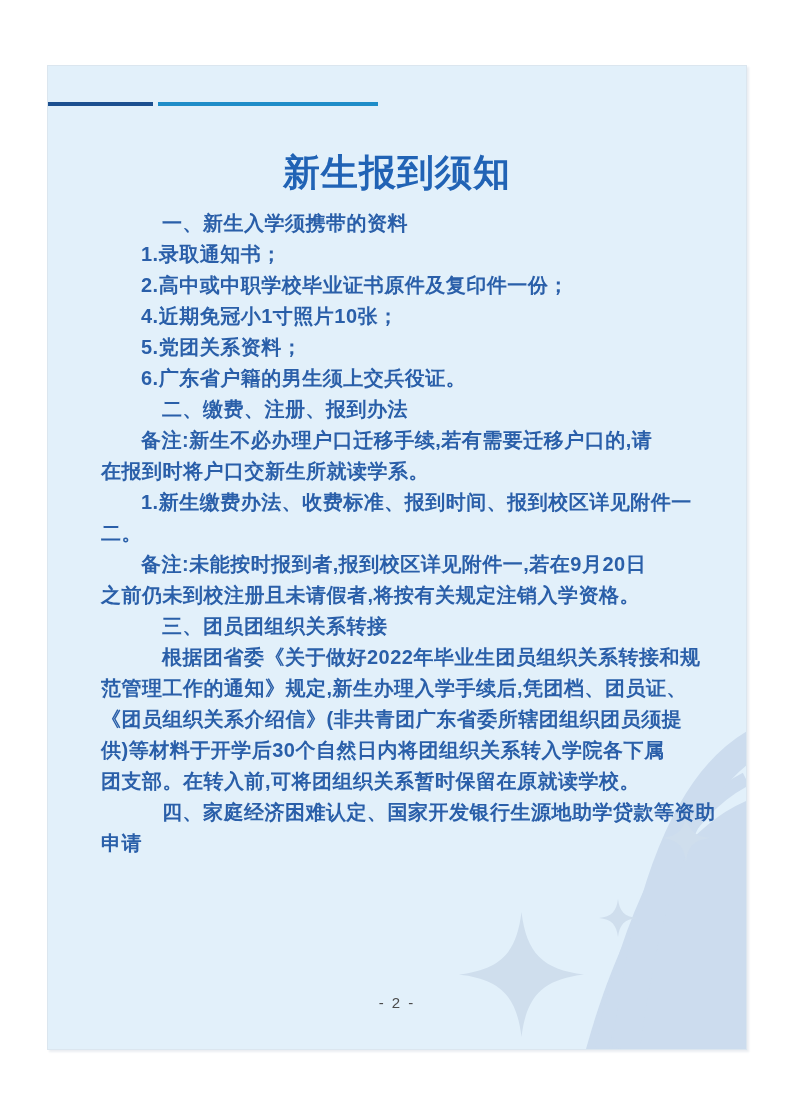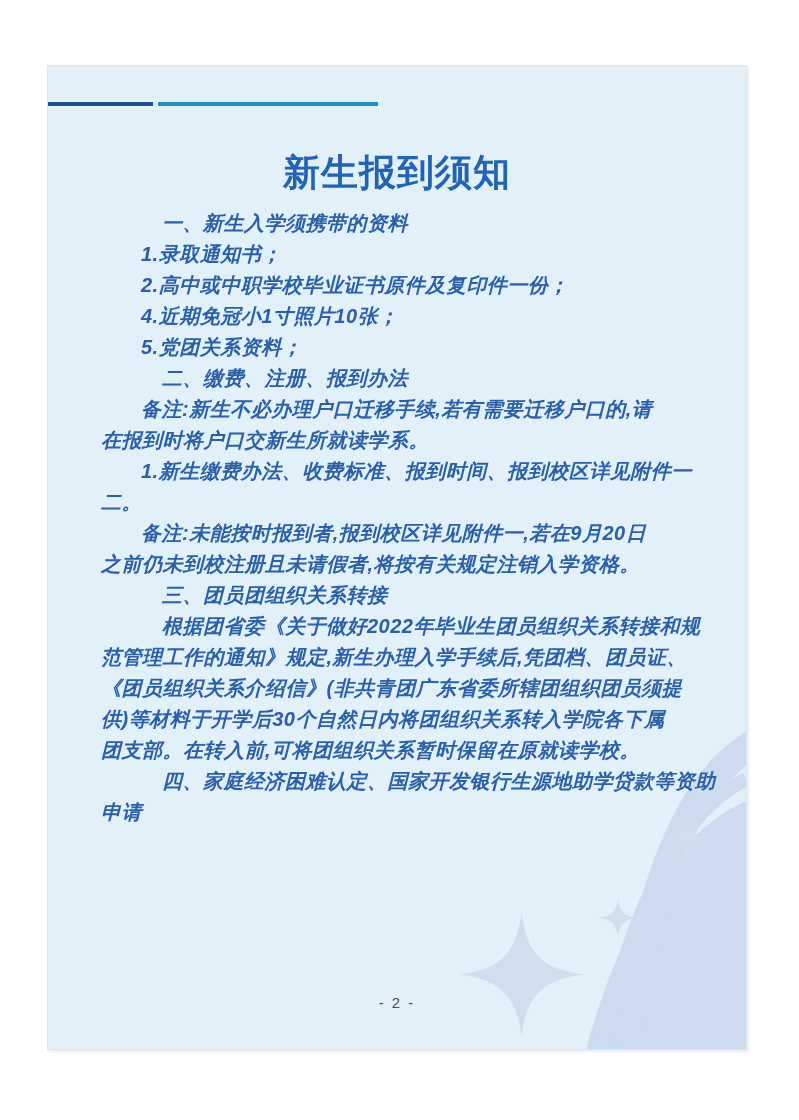--- a/index.html
+++ b/index.html
@@ -24,21 +24,20 @@
     text-align:center;
     font-size:37px;line-height:46px;font-weight:700;
     letter-spacing:1px;
     color:#2163b5;
   }
   .notice-body{
     position:absolute;top:142px;left:53px;width:582px;
     font-size:20px;line-height:31px;font-weight:600;
     color:#2a5fa9;
     letter-spacing:.5px;
-    font-style:italic;
   }
   .para{margin:0;white-space:pre}
   .t-item{text-indent:40px}
   .t-section,.t-para{text-indent:61px}
   .pagenum{
     position:absolute;top:928px;left:0;width:100%;
     text-align:center;
     font-size:15px;line-height:18px;color:#4b4b4b;
     letter-spacing:2px;font-weight:400;
   }
@@ -74,20 +73,21 @@
   </svg>
 
   <h1 class="title">新生报到须知</h1>
 
   <div class="notice-body">
       <div class="para t-section">一、新生入学须携带的资料</div>
       <div class="para t-item">1.录取通知书；</div>
       <div class="para t-item">2.高中或中职学校毕业证书原件及复印件一份；</div>
       <div class="para t-item">4.近期免冠小1寸照片10张；</div>
       <div class="para t-item">5.党团关系资料；</div>
+      <div class="para t-item">6.广东省户籍的男生须上交兵役证。</div>
       <div class="para t-section">二、缴费、注册、报到办法</div>
       <div class="para t-item">备注:新生不必办理户口迁移手续,若有需要迁移户口的,请
 在报到时将户口交新生所就读学系。</div>
       <div class="para t-item">1.新生缴费办法、收费标准、报到时间、报到校区详见附件一
 二。</div>
       <div class="para t-item">备注:未能按时报到者,报到校区详见附件一,若在9月20日
 之前仍未到校注册且未请假者,将按有关规定注销入学资格。</div>
       <div class="para t-section">三、团员团组织关系转接</div>
       <div class="para t-para">根据团省委《关于做好2022年毕业生团员组织关系转接和规
 范管理工作的通知》规定,新生办理入学手续后,凭团档、团员证、

